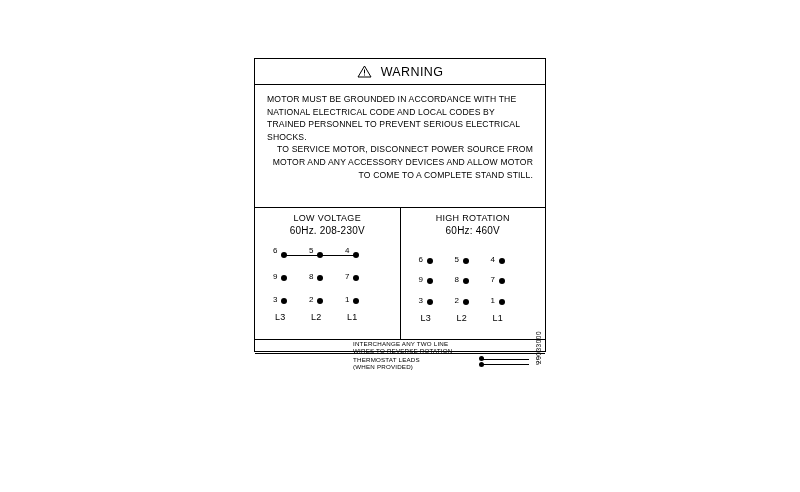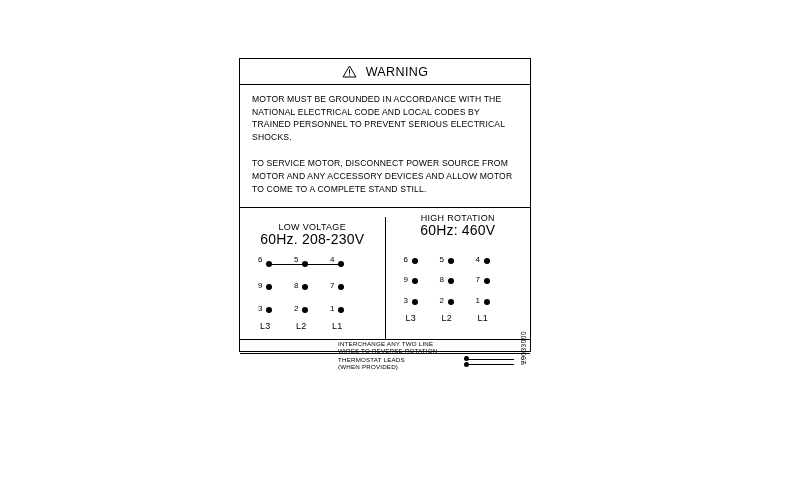--- a/index.html
+++ b/index.html
@@ -10,21 +10,21 @@
   body {
     width: 800px;
     height: 492px;
     font-family: "Liberation Sans", sans-serif;
     position: relative;
     overflow: hidden;
   }
 
   #plate {
     position: absolute;
-    left: 239px;
+    left: 254px;
     top: 58px;
     width: 292px;
     height: 294px;
     border: 1px solid #000;
     box-sizing: border-box;
     background: #fff;
   }
 
   
   .warn-header {
@@ -55,47 +55,47 @@
     box-sizing: border-box;
     height: 123px;
   }
   .warn-body p {
     margin: 0;
     font-size: 8.6px;
     line-height: 12.6px;
     letter-spacing: 0.15px;
     color: #000;
   }
-  .warn-body p.second { margin-top: 14px; }
+  .warn-body p.second { margin-top: 0; text-align: right; }
 
   
   .panels {
     display: flex;
     height: 132px;
     border-bottom: 1px solid #000;
     box-sizing: border-box;
   }
   .panel {
     position: relative;
     box-sizing: border-box;
     flex: 1 1 0;
     padding-top: 5px;
   }
-  .panel.low { border-right: 1px solid #000; margin-top: 9px; }
+  .panel.low { border-right: 1px solid #000; }
 
   .panel-title {
     text-align: center;
     font-size: 9px;
     letter-spacing: 0.3px;
     color: #000;
     line-height: 11.5px;
   }
   .panel-sub {
     text-align: center;
-    font-size: 14px;
+    font-size: 10px;
     letter-spacing: 0.2px;
     color: #000;
     line-height: 11px;
   }
 
   
   .diagram {
     position: absolute;
     left: 0;
     top: 38px;

